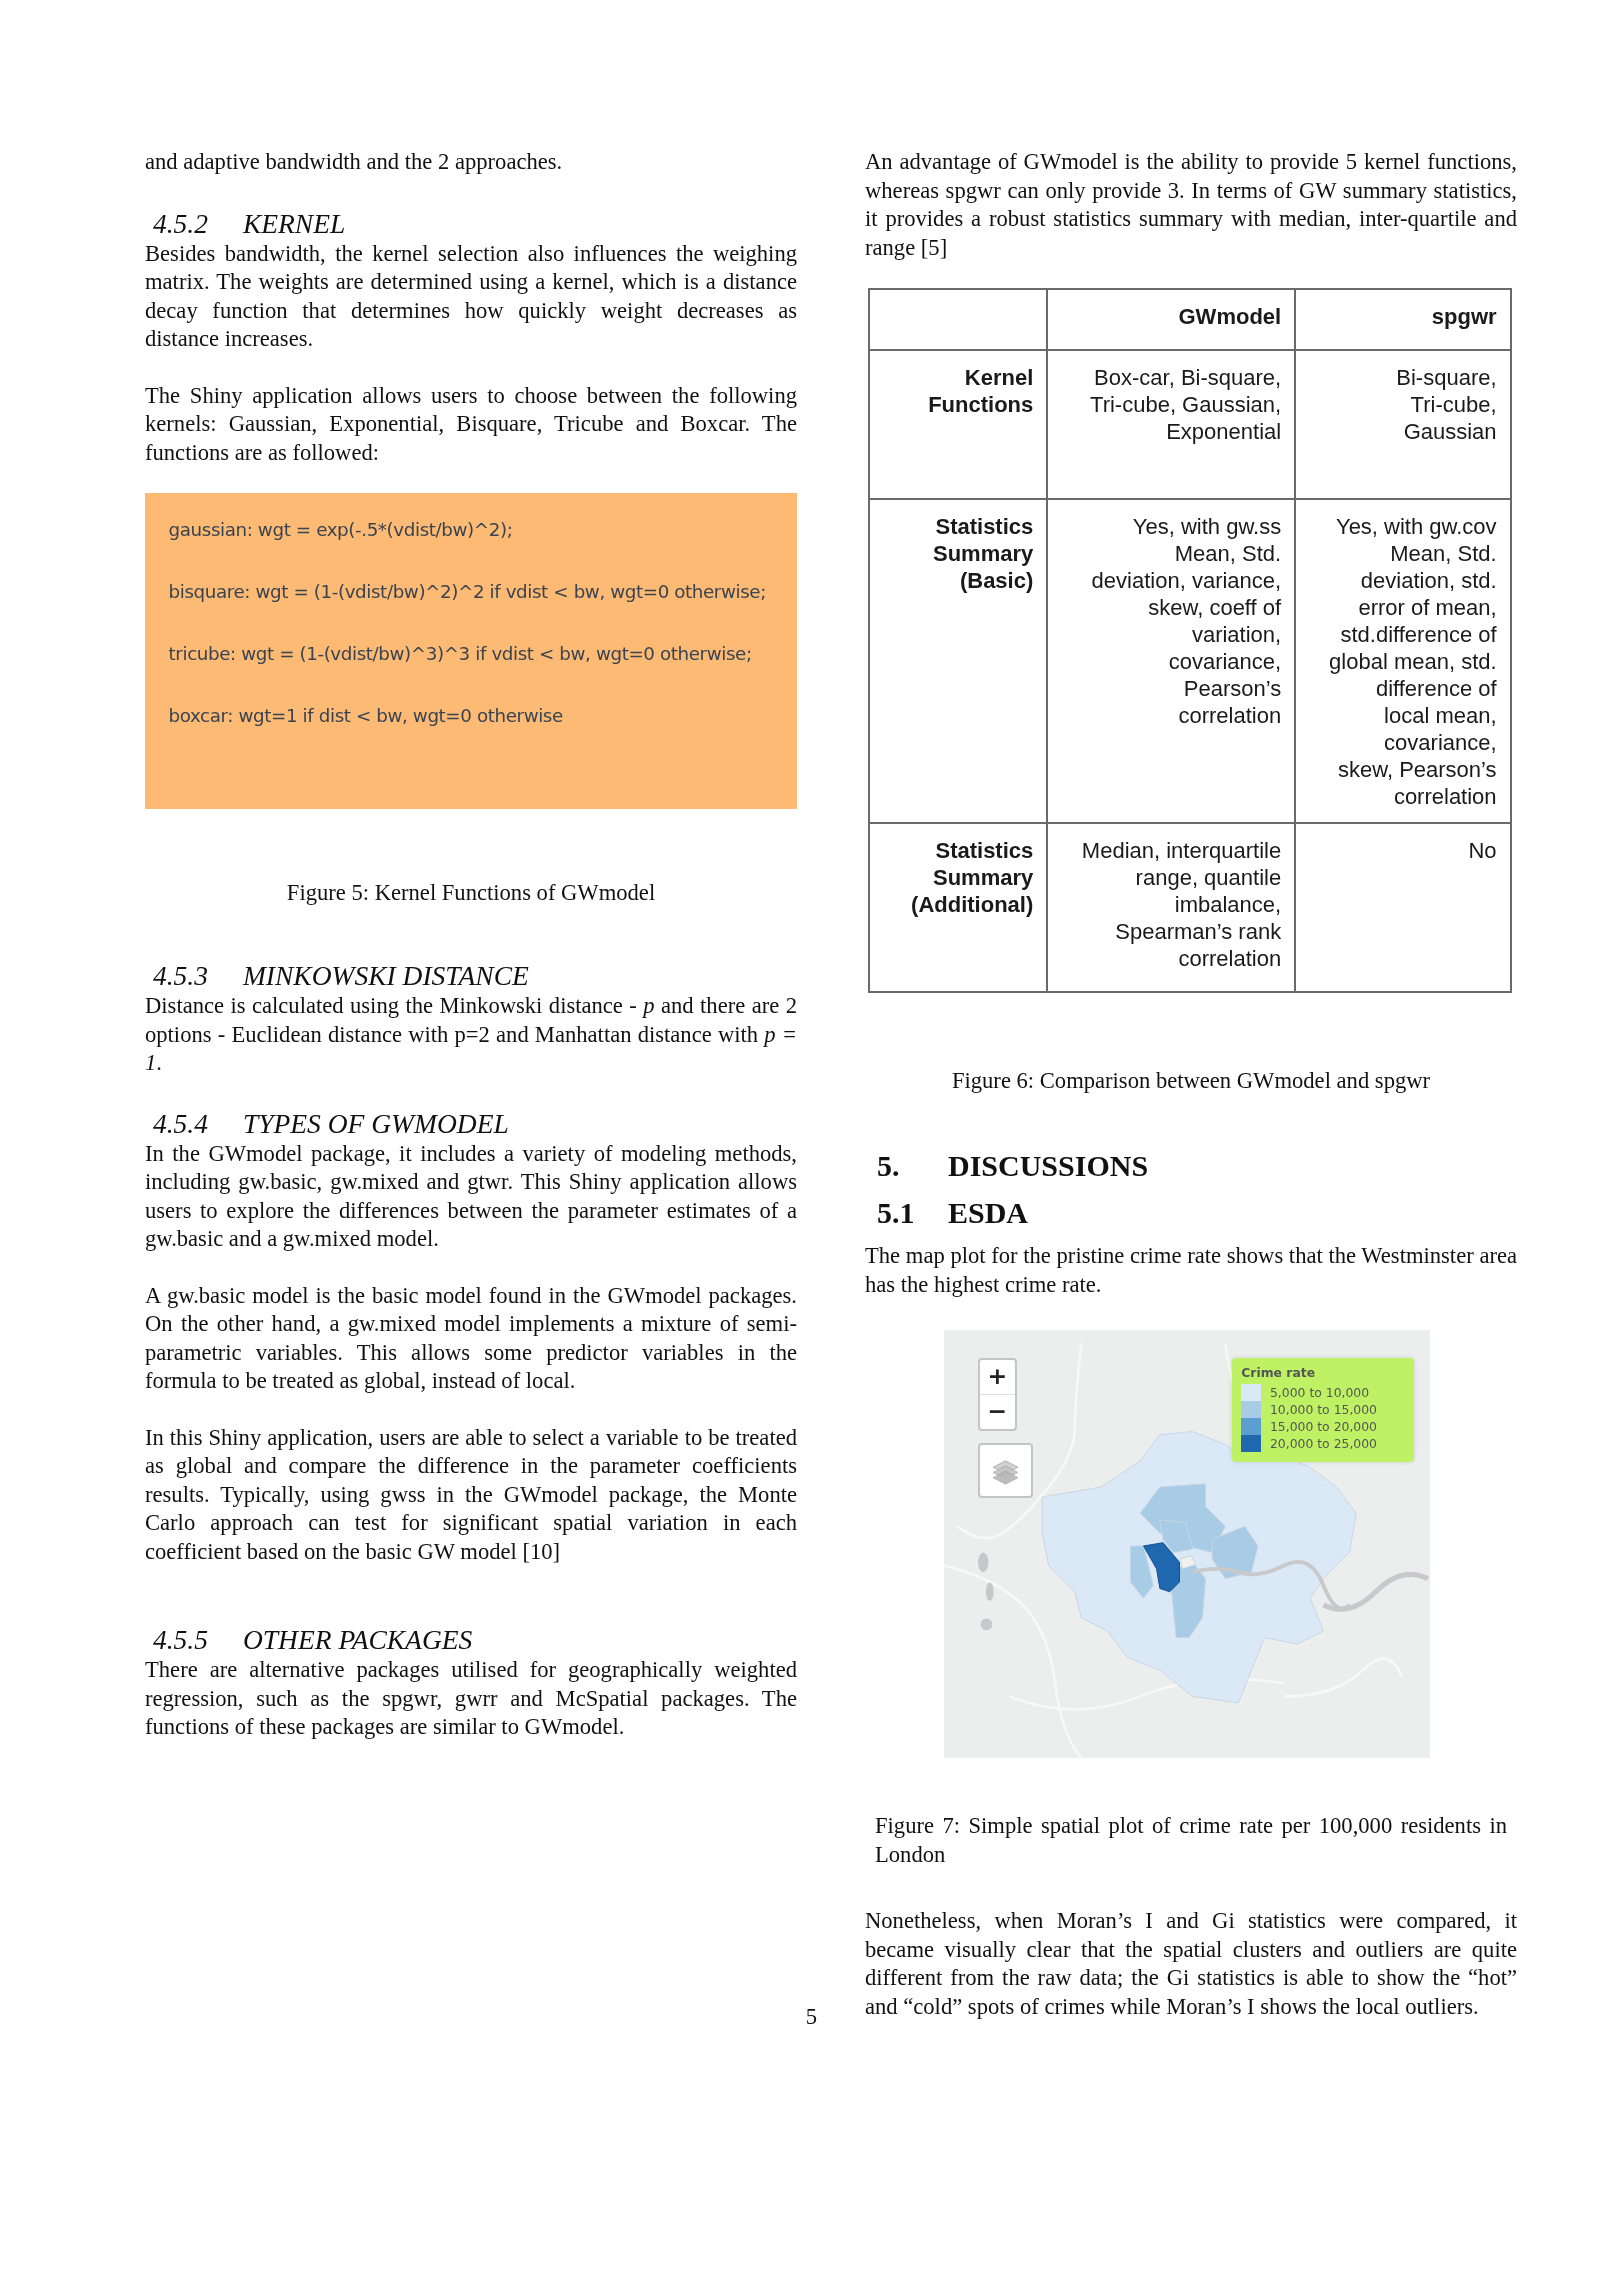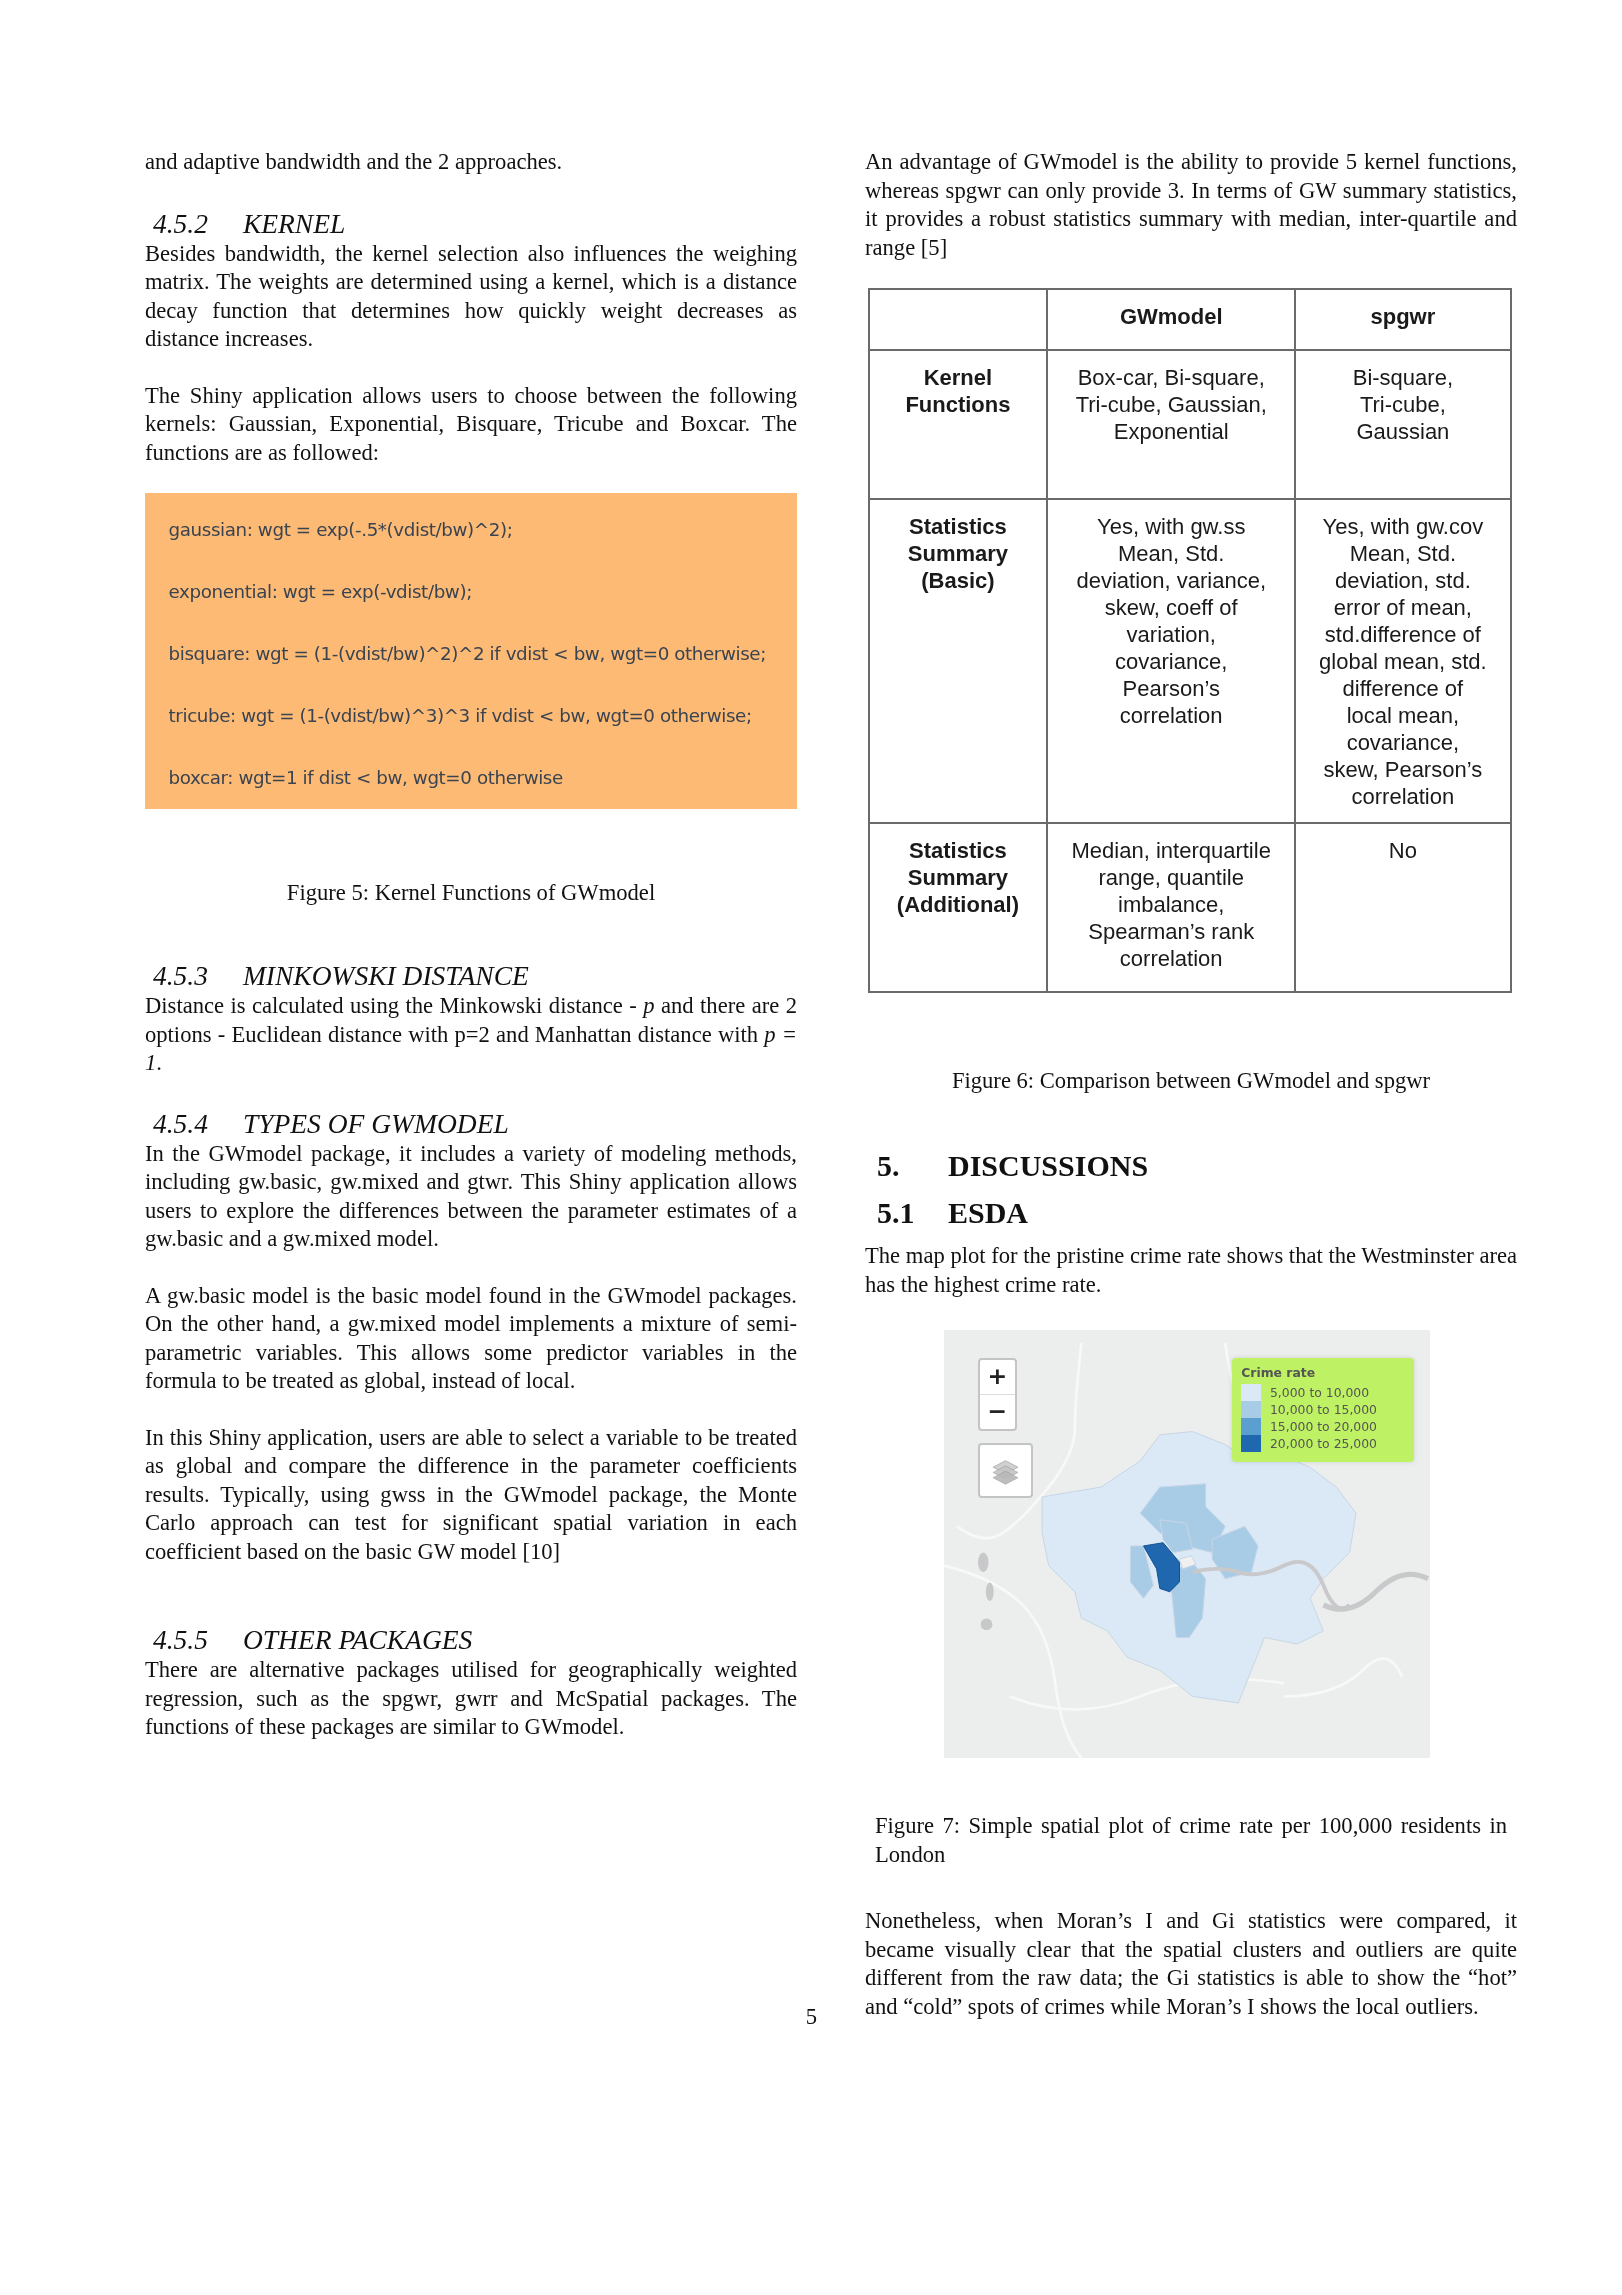--- a/index.html
+++ b/index.html
@@ -15,21 +15,21 @@
   .sec { margin:12px; font-weight:bold; font-size:30px; line-height:35px; }
   .sec .num { display:inline-block; width:71px; }
   .caption { margin:10px; font-size:22.6px; line-height:28.5px; text-align:center; }
   .caption.left { text-align:left; }
   
   .codebox { background:#fdba74; margin-top:26px; padding:26px 23.6px 19.6px 23.6px; height:270px; box-sizing:content-box; }
   .codebox .line { font-family:"DejaVu Sans", sans-serif; font-size:18.3px; color:#3a4350; height:62px; line-height:22px; white-space:nowrap; letter-spacing:-0.4px; }
   
   table.cmp { border-collapse:collapse; width:644px; margin-top:26px; margin-left:2.6px;
               font-family:"Liberation Sans", "DejaVu Sans", sans-serif; font-size:22px; line-height:27px; color:#1a1a1a; }
-  table.cmp td, table.cmp th { border:2px solid #6a6a6a; vertical-align:top; text-align:center; padding:13px 13px 11.8px 13px; }
+  table.cmp td, table.cmp th { border:2px solid #6a6a6a; vertical-align:top; text-align:right; padding:13px 13px 11.8px 13px; }
   table.cmp th { font-weight:bold; height:34px; }
   table.cmp td.rowhead { font-weight:bold; }
   table.cmp col.c1 { width:179px; } table.cmp col.c2 { width:249px; } table.cmp col.c3 { width:216px; }
   .cellline { display:block; }
   
   .mapwrap { position:relative; width:486px; height:428px; margin-left:79px; margin-top:31px; background:#eceeee; overflow:hidden; }
   .mapwrap svg { position:absolute; left:0; top:0; }
   .zoomctl { position:absolute; left:34px; top:27.5px; width:35px; background:#fff; border:2px solid #c4c4c4; border-radius:3.9px; }
   .zoomctl .zbtn { height:34px; text-align:center; font-family:"DejaVu Sans", sans-serif; font-size:23.6px; line-height:33px; color:#222; font-weight:bold; }
   .zoomctl .zbtn + .zbtn { border-top:1.3px solid #ddd; }
@@ -48,21 +48,20 @@
   <p class="body">and adaptive bandwidth and the 2 approaches.</p>
   <div class="gap" style="height:30px"></div>
 
   <h3 class="subsec"><span class="num">4.5.2</span><span>KERNEL</span></h3>
   <p class="body">Besides bandwidth, the kernel selection also influences the weighing matrix. The weights are determined using a kernel, which is a distance decay function that determines how quickly weight decreases as distance increases.</p>
   <div class="gap"></div>
   <p class="body">The Shiny application allows users to choose between the following kernels: Gaussian, Exponential, Bisquare, Tricube and Boxcar. The functions are as followed:</p>
 
   <div class="codebox">
     <div class="line">gaussian: wgt = exp(-.5*(vdist/bw)^2);</div>
-    <div class="line">exponential: wgt = exp(-vdist/bw);</div>
     <div class="line">bisquare: wgt = (1-(vdist/bw)^2)^2 if vdist &lt; bw, wgt=0 otherwise;</div>
     <div class="line">tricube: wgt = (1-(vdist/bw)^3)^3 if vdist &lt; bw, wgt=0 otherwise;</div>
     <div class="line">boxcar: wgt=1 if dist &lt; bw, wgt=0 otherwise</div>
   </div>
   <div style="height:60px"></div>
   <p class="caption">Figure 5: Kernel Functions of GWmodel</p>
   <div style="height:42px"></div>
 
   <h3 class="subsec"><span class="num">4.5.3</span><span>MINKOWSKI DISTANCE</span></h3>
   <p class="body"><span>Distance is calculated using the Minkowski distance - </span><i>p</i><span> and there are 2 options - Euclidean distance with p=2 and Manhattan distance with </span><i>p = 1</i><span>.</span></p>

